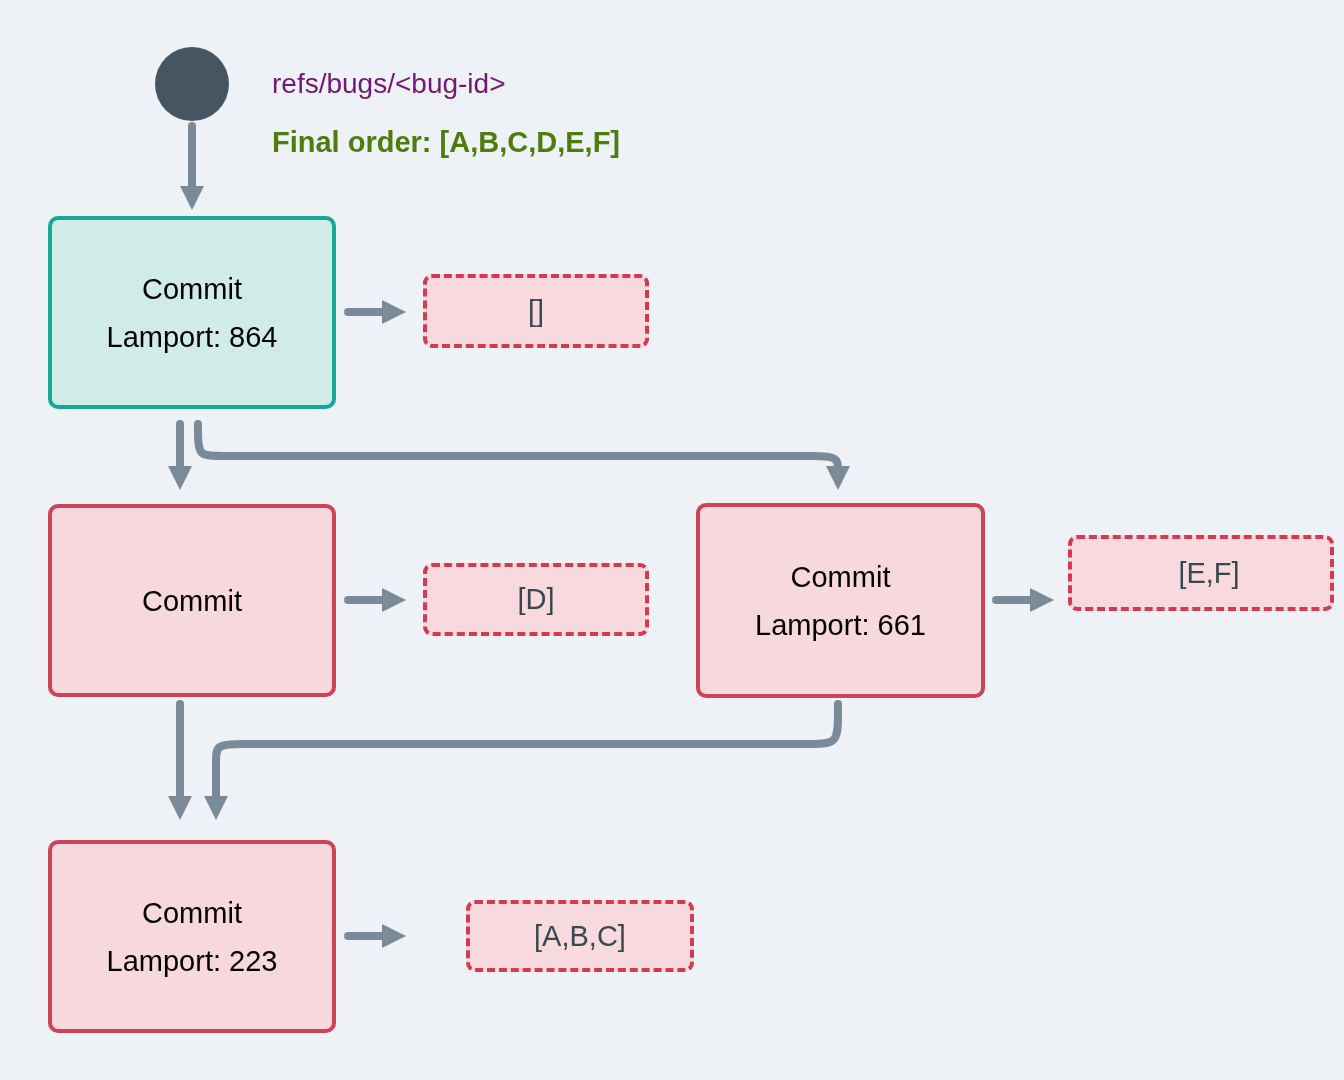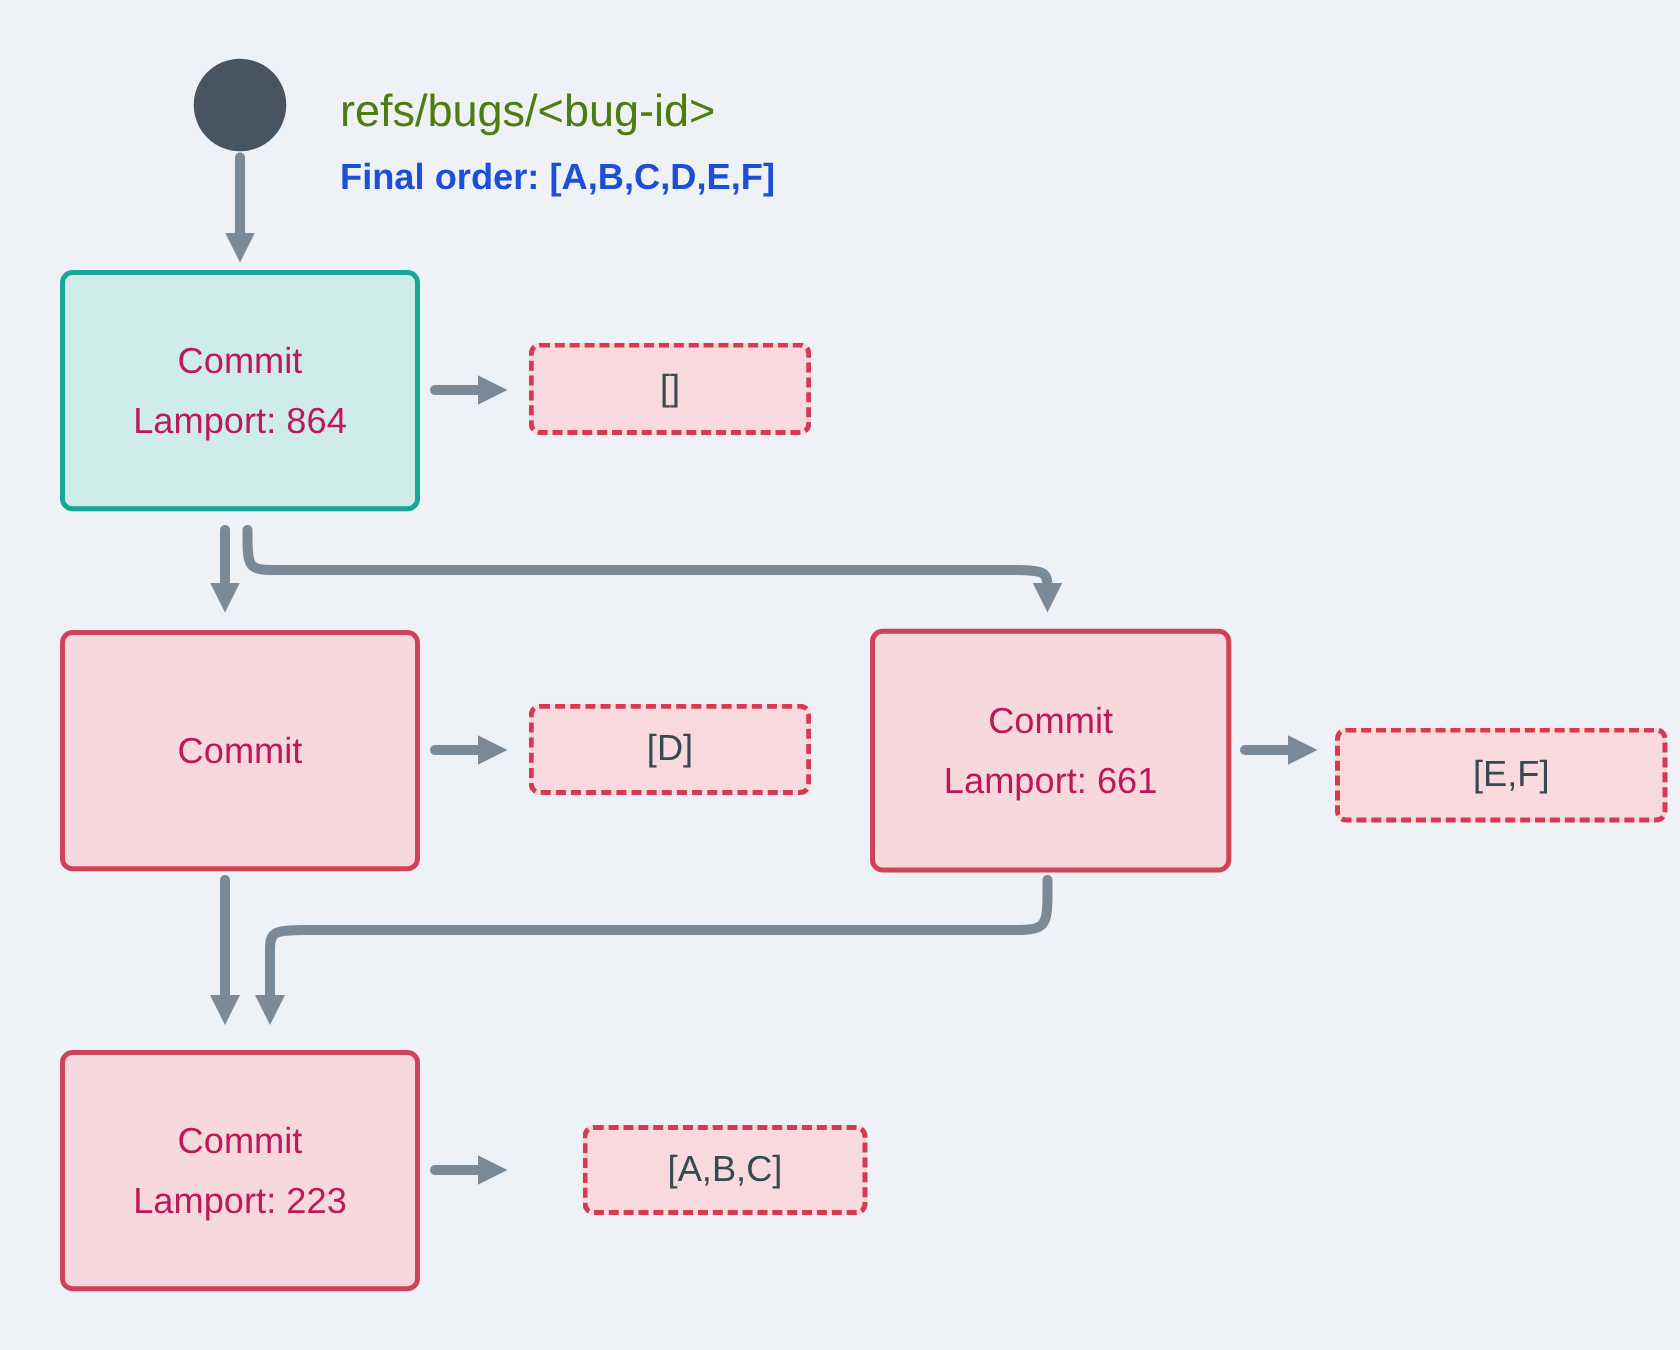--- a/index.html
+++ b/index.html
@@ -24,43 +24,43 @@
   .ref-circle {
     position: absolute;
     left: 155px; top: 47px;
     width: 74px; height: 74px;
     border-radius: 50%;
     background: #465561;
   }
   .ref-label {
     position: absolute;
     left: 272px; top: 68px;
-    font-size: 36px;
-    color: #4d7c0f;
+    font-size: 28px;
+    color: #701a75;
     white-space: nowrap;
   }
   .final-order {
     position: absolute;
     left: 272px; top: 126px;
     font-size: 29px;
     font-weight: bold;
-    color: #1d4ed8;
+    color: #4d7c0f;
     white-space: nowrap;
   }
   .node {
     position: absolute;
     box-sizing: border-box;
     border-radius: 10px;
     display: flex;
     flex-direction: column;
     align-items: center;
     justify-content: center;
     font-size: 29px;
     line-height: 48px;
-    color: #be185d;
+    color: #000000;
     text-align: center;
   }
   .node.teal {
     background: #d0ece8;
     border: 4px solid #18a796;
   }
   .node.red {
     background: #f6d8dd;
     border: 4px solid #cf4358;
   }
@@ -75,21 +75,21 @@
     justify-content: center;
     font-size: 29px;
     color: #384852;
   }
   #node-864 { left: 48px;  top: 216px; width: 288px; height: 193px; }
   #node-246 { left: 48px;  top: 504px; width: 288px; height: 193px; }
   #node-537 { left: 696px; top: 503px; width: 289px; height: 195px; }
   #node-127 { left: 48px;  top: 840px; width: 288px; height: 193px; }
   #payload-empty { left: 423px;  top: 274px; width: 226px; height: 74px; }
   #payload-d     { left: 423px;  top: 563px; width: 226px; height: 73px; }
-  #payload-ef    { left: 1068px; top: 582px; width: 266px; height: 76px; padding-left: 16px; }
+  #payload-ef    { left: 1068px; top: 535px; width: 266px; height: 76px; padding-left: 16px; }
   #payload-abc   { left: 422px;  top: 900px; width: 228px; height: 72px; margin-left: 44px; }
 </style>
 </head>
 <body>
 
 <div class="canvas">
 
   <svg class="edges" width="1344" height="1080" viewBox="0 0 1344 1080">
     <defs>
       <marker id="arrowhead" viewBox="0 0 12 12" refX="2" refY="6" markerWidth="24" markerHeight="24" markerUnits="userSpaceOnUse" orient="auto">

